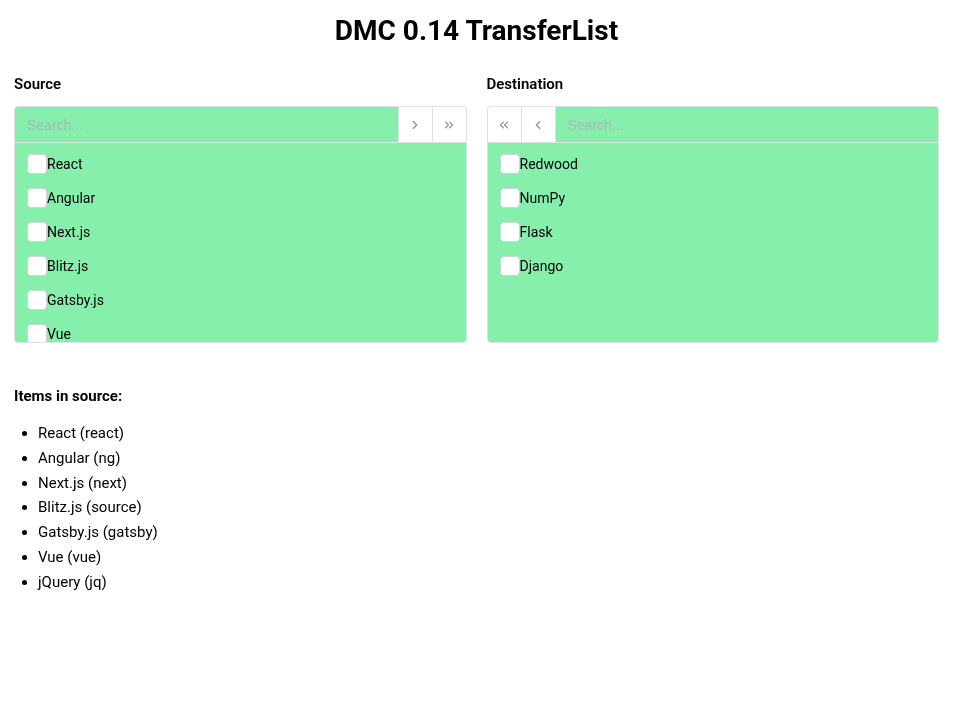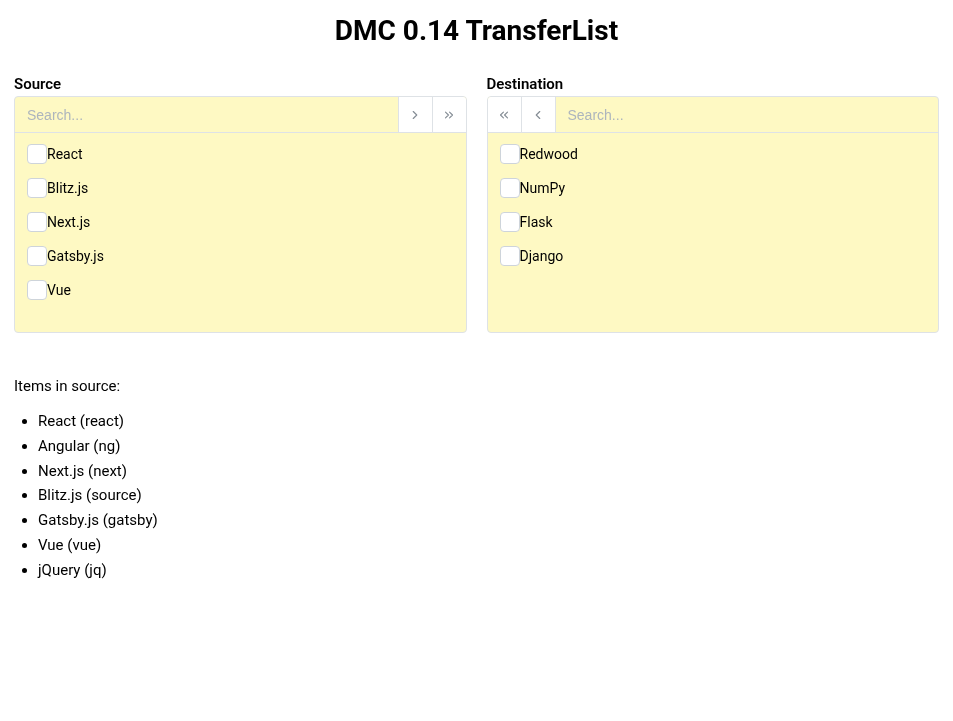--- a/index.html
+++ b/index.html
@@ -14,27 +14,27 @@
     font-size: 28px;
     font-weight: 700;
     margin-bottom: 28px;
     text-align: center;
   }
   .row { display: flex; gap: 20px; }
   .col { flex: 1; min-width: 0; }
   .panel-title {
     font-size: 15px;
     font-weight: 600;
-    margin-bottom: 3px;
+    margin-bottom: 13px;
   }
   .panel {
     border: 1px solid #dee2e6;
     border-radius: 4px;
     overflow: hidden;
-    background: #fef9c3;
+    background: #86efac;
   }
   .panel-header {
     display: flex;
     align-items: stretch;
     border-bottom: 1px solid #dee2e6;
     height: 36px;
   }
   .search {
     flex: 1;
     border: none;
@@ -72,27 +72,27 @@
     width: 20px;
     height: 20px;
     border: 1px solid #ced4da;
     border-radius: 4px;
     flex-shrink: 0;
     background: #fff;
   }
   .item-label { font-size: 14px; }
   .summary-title {
     font-size: 15px;
-    font-weight: 400;
+    font-weight: 700;
     margin-top: 44px;
-    margin-bottom: 14px;
   }
   ul.bullets {
     list-style: disc;
     padding-left: 24px;
+    margin-top: 16px;
   }
   ul.bullets li {
     font-size: 15px;
     line-height: 1.65;
   }
 </style>
 </head>
 <body>
 
 <h1>DMC 0.14 TransferList</h1>
@@ -120,25 +120,29 @@
           </span>
         </div>
       </div>
       <div class="list" id="source-list">
           <div class="item">
             <div class="checkbox"></div>
             <span class="item-label">React</span>
           </div>
           <div class="item">
             <div class="checkbox"></div>
+            <span class="item-label">Angular</span>
+          </div>
+          <div class="item">
+            <div class="checkbox"></div>
+            <span class="item-label">Next.js</span>
+          </div>
+          <div class="item">
+            <div class="checkbox"></div>
             <span class="item-label">Blitz.js</span>
-          </div>
-          <div class="item">
-            <div class="checkbox"></div>
-            <span class="item-label">Next.js</span>
           </div>
           <div class="item">
             <div class="checkbox"></div>
             <span class="item-label">Gatsby.js</span>
           </div>
           <div class="item">
             <div class="checkbox"></div>
             <span class="item-label">Vue</span>
           </div>
         </div>

